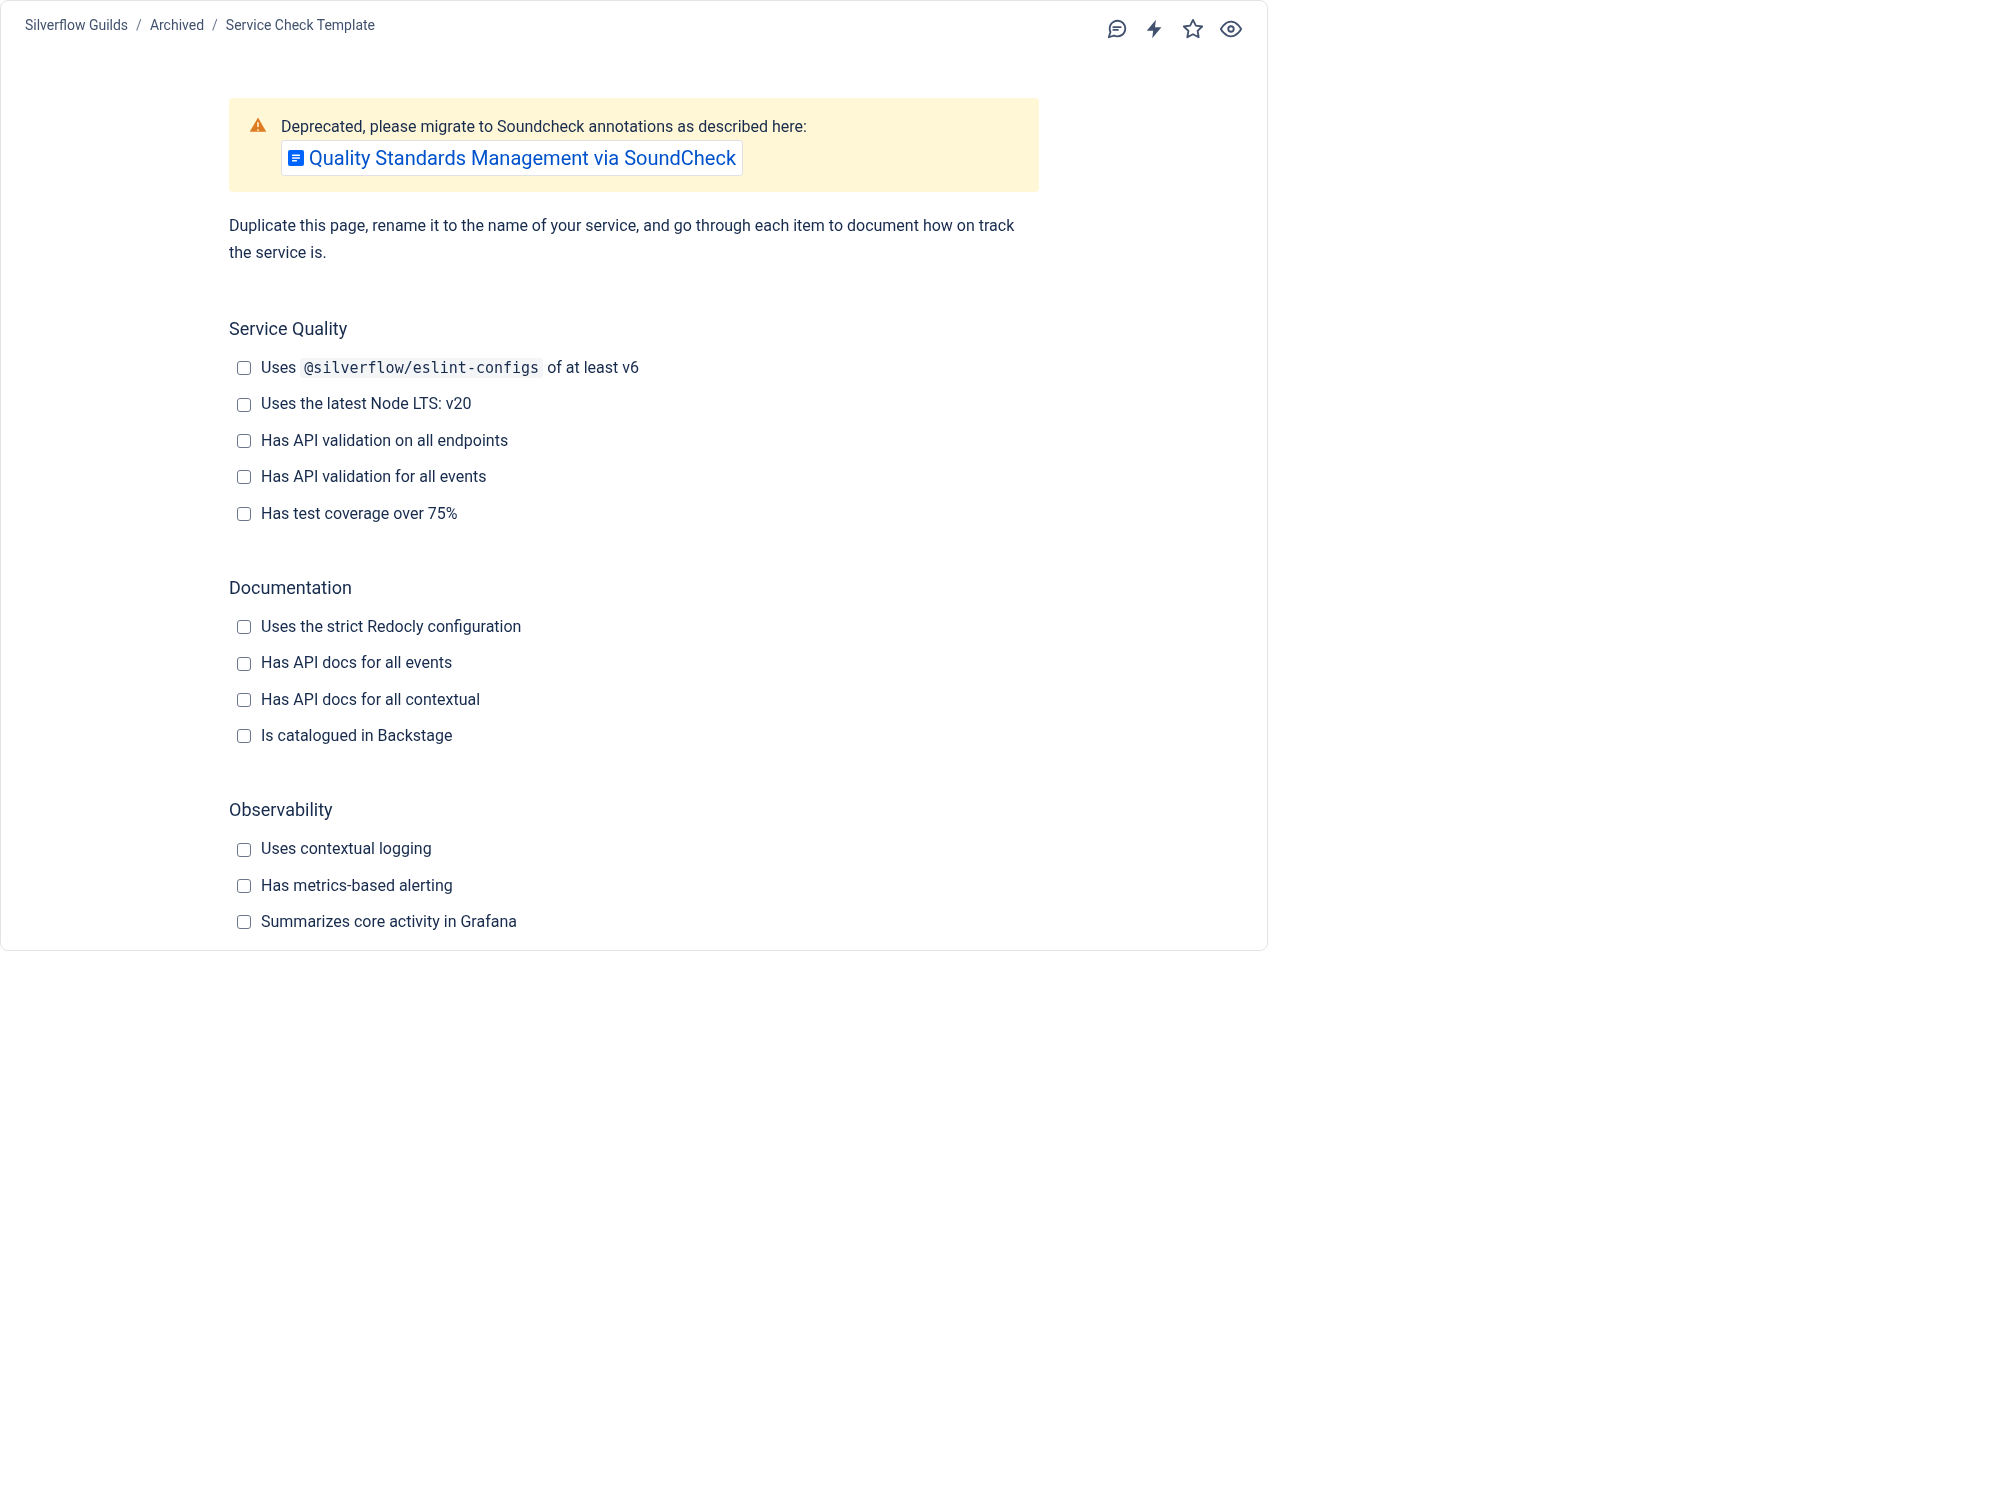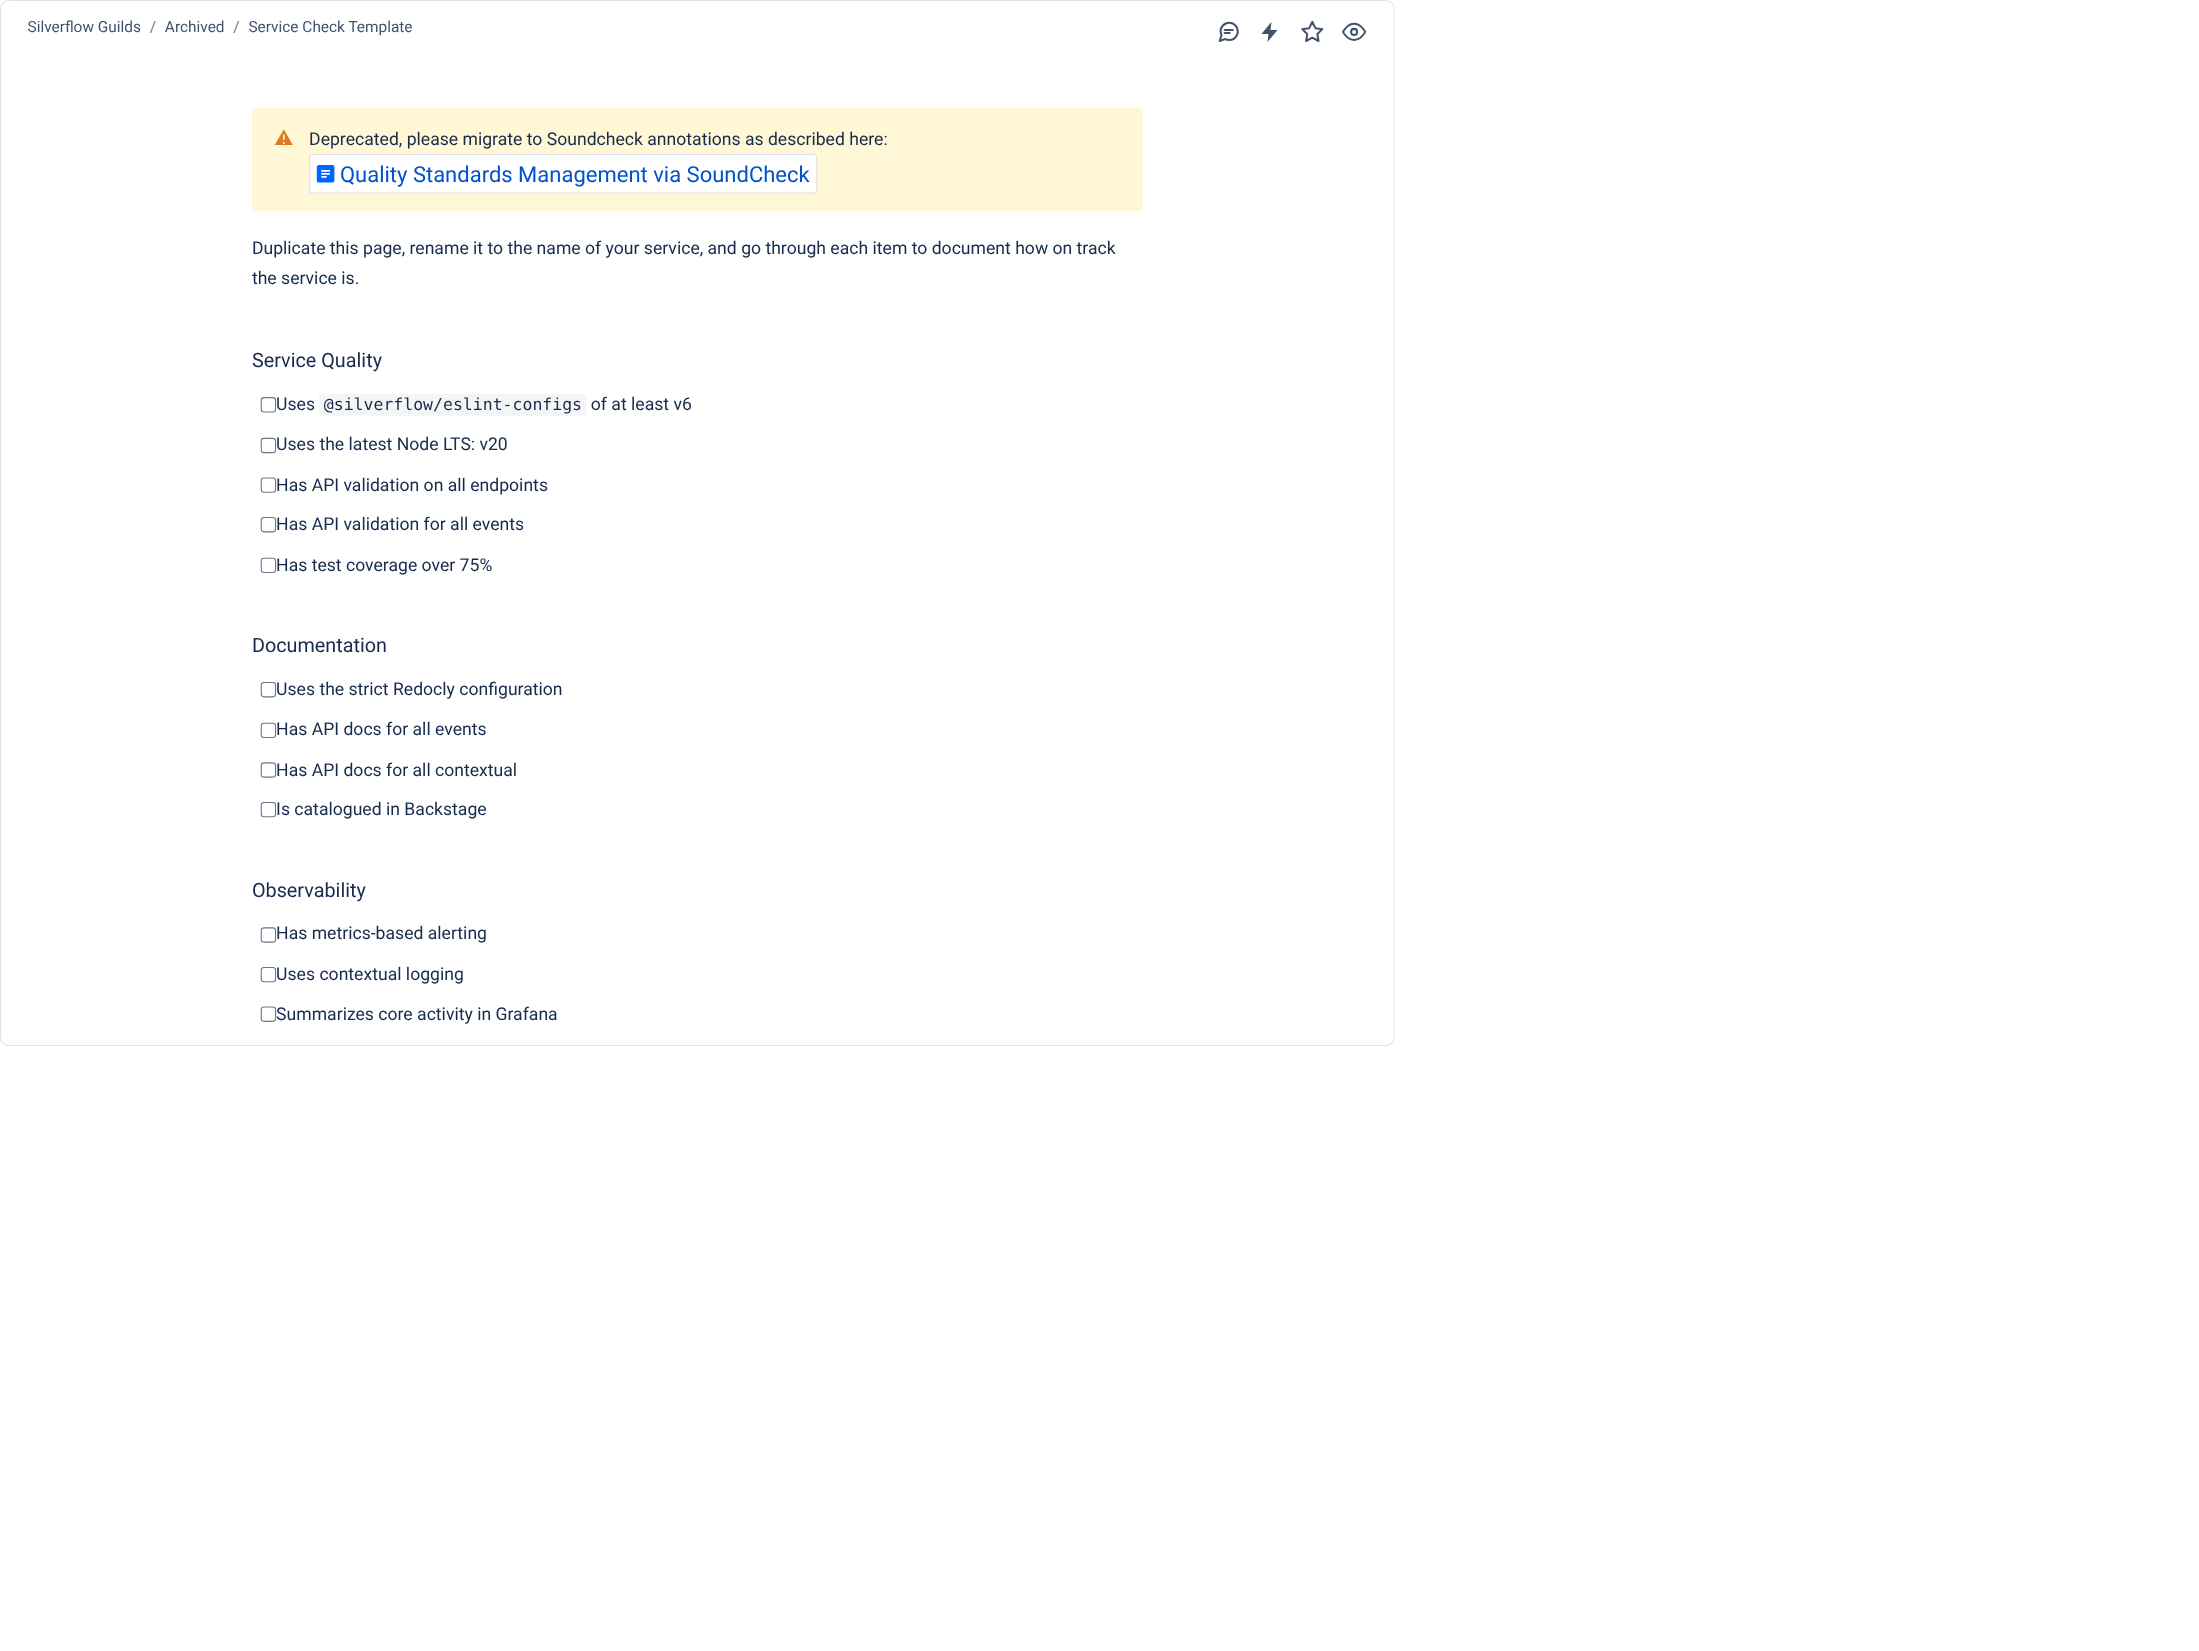--- a/index.html
+++ b/index.html
@@ -114,20 +114,21 @@
     color: #172B4D;
   }
   .checklist {
     list-style: none;
     margin-top: 18px;
     padding-left: 8px;
   }
   .checklist li {
     display: flex;
     align-items: center;
+    gap: 10px;
     font-size: 16px;
     color: #172B4D;
     line-height: 1.4;
     margin-bottom: 14px;
   }
   .checklist li:last-child { margin-bottom: 0; }
   .checkbox {
     width: 14px;
     height: 14px;
     border: 1.5px solid #6B778C;
@@ -253,25 +254,25 @@
       <li>
         <span class="checkbox"></span>
         <span>Is catalogued in Backstage</span>
       </li>
     </ul>
 
     <h2 class="section-heading">Observability</h2>
     <ul class="checklist">
       <li>
         <span class="checkbox"></span>
+        <span>Uses contextual logging</span>
+      </li>
+      <li>
+        <span class="checkbox"></span>
         <span>Has metrics-based alerting</span>
-      </li>
-      <li>
-        <span class="checkbox"></span>
-        <span>Uses contextual logging</span>
       </li>
       <li>
         <span class="checkbox"></span>
         <span>Summarizes core activity in Grafana</span>
       </li>
     </ul>
 
   </main>
 </div>
 

